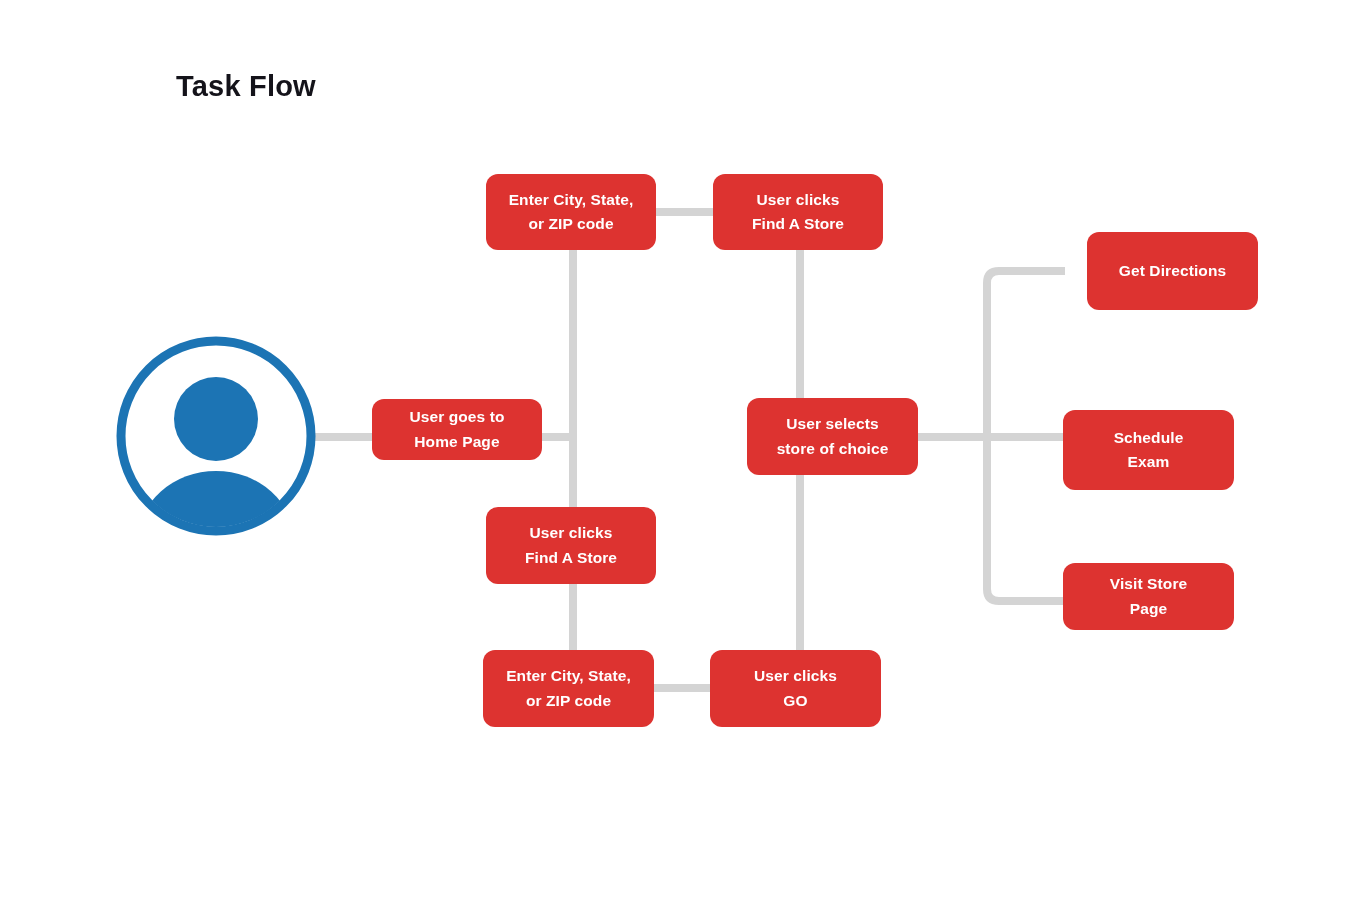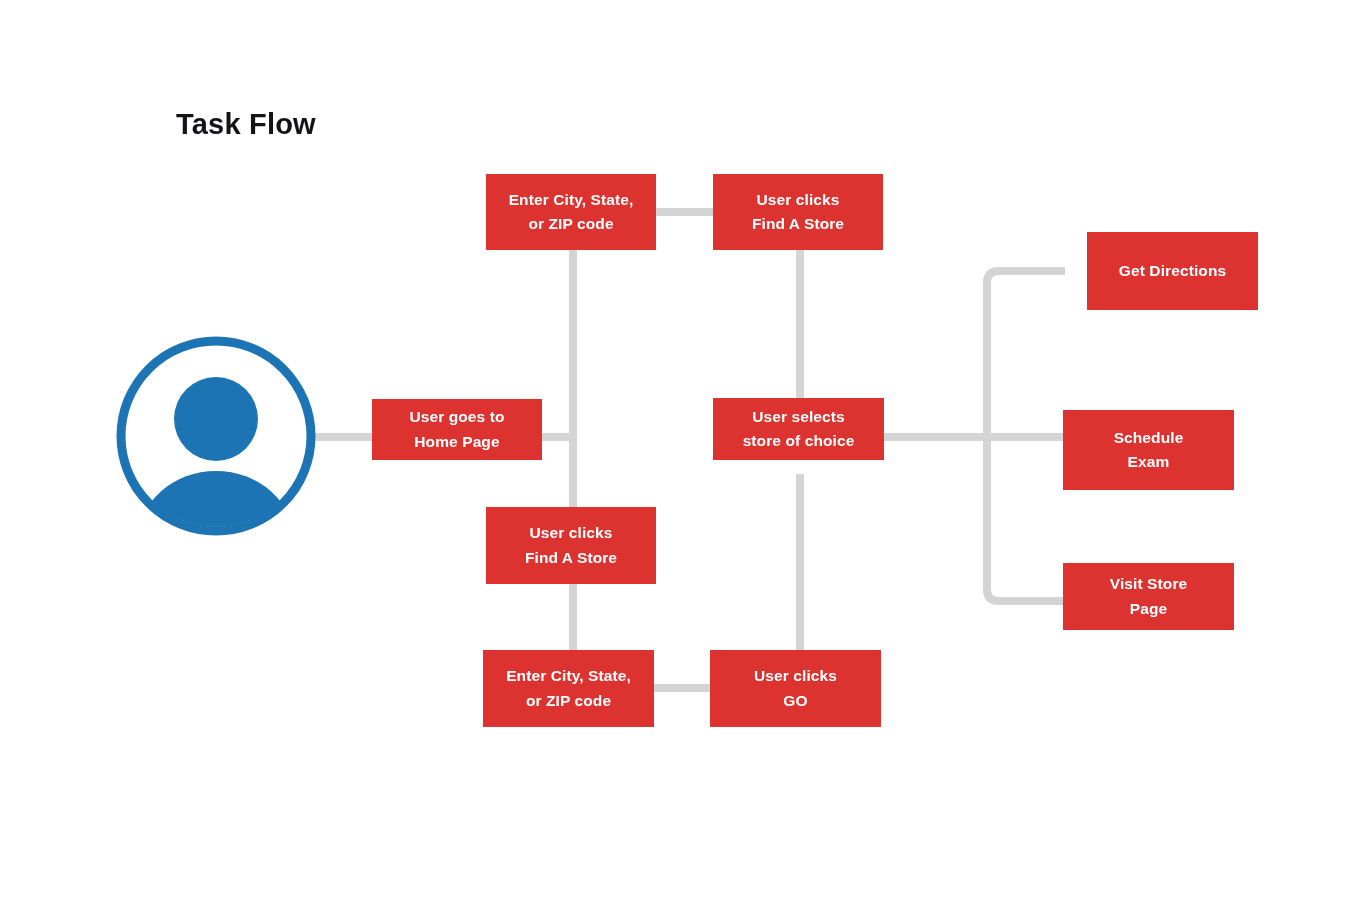--- a/index.html
+++ b/index.html
@@ -21,21 +21,20 @@
   }
   #page-title {
     position: absolute;
     left: 176px;
     top: 70px;
     font-size: 29px;
     font-weight: bold;
     color: #14131a;
     letter-spacing: 0.2px;
     white-space: nowrap;
-    margin-top: 38px;
   }
   svg.flow-layer {
     position: absolute;
     left: 0;
     top: 0;
     width: 1350px;
     height: 900px;
   }
   .node-box {
     position: absolute;
@@ -44,20 +43,21 @@
     align-items: center;
     justify-content: center;
     text-align: center;
     color: #ffffff;
     font-size: 15.5px;
     font-weight: bold;
     line-height: 1.55;
     letter-spacing: 0.1px;
     box-sizing: border-box;
     padding: 2px 6px;
+    border-radius: 12px;
   }
   .node-box span {
     display: block;
     white-space: pre-line;
   }
   #avatar-wrap {
     position: absolute;
     left: 116px;
     top: 336px;
     width: 200px;
@@ -121,21 +121,21 @@
 
   <div class="node-box" style="left:1063px;top:232px;width:171px;height:78px;margin-left:24px;">
     <span>Get Directions</span>
   </div>
 
   <div class="node-box" style="left:372px;top:399px;width:170px;height:61px;">
     <span>User goes to
 Home Page</span>
   </div>
 
-  <div class="node-box" style="left:713px;top:398px;width:171px;height:62px;">
+  <div class="node-box" style="left:747px;top:398px;width:171px;height:77px;">
     <span>User selects
 store of choice</span>
   </div>
 
   <div class="node-box" style="left:1063px;top:410px;width:171px;height:80px;">
     <span>Schedule
 Exam</span>
   </div>
 
   <div class="node-box" style="left:486px;top:507px;width:170px;height:77px;">

